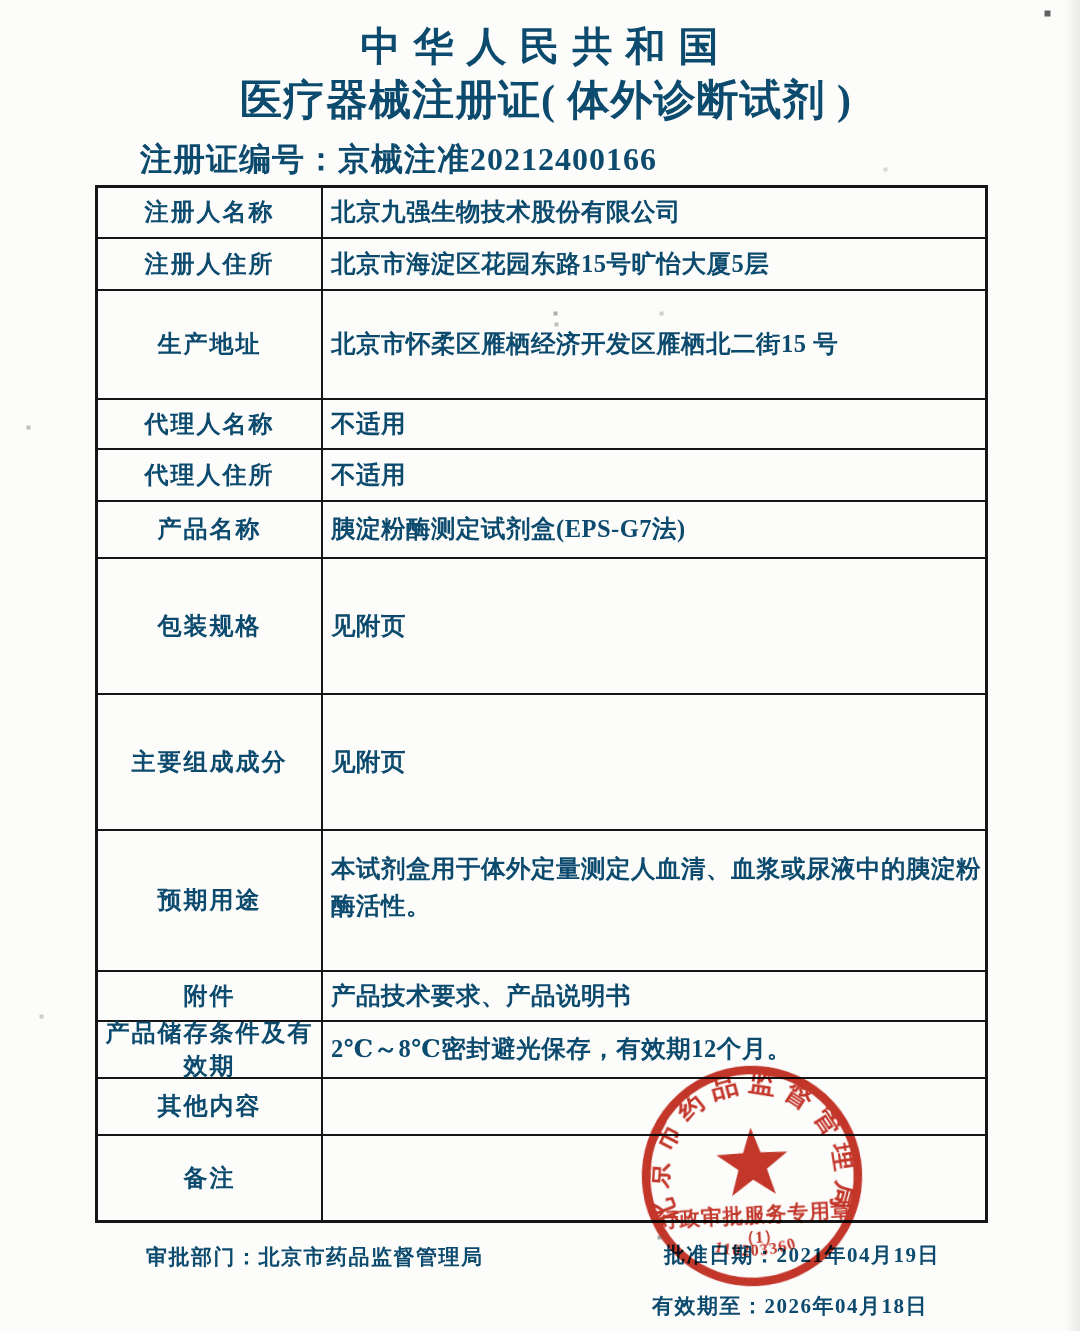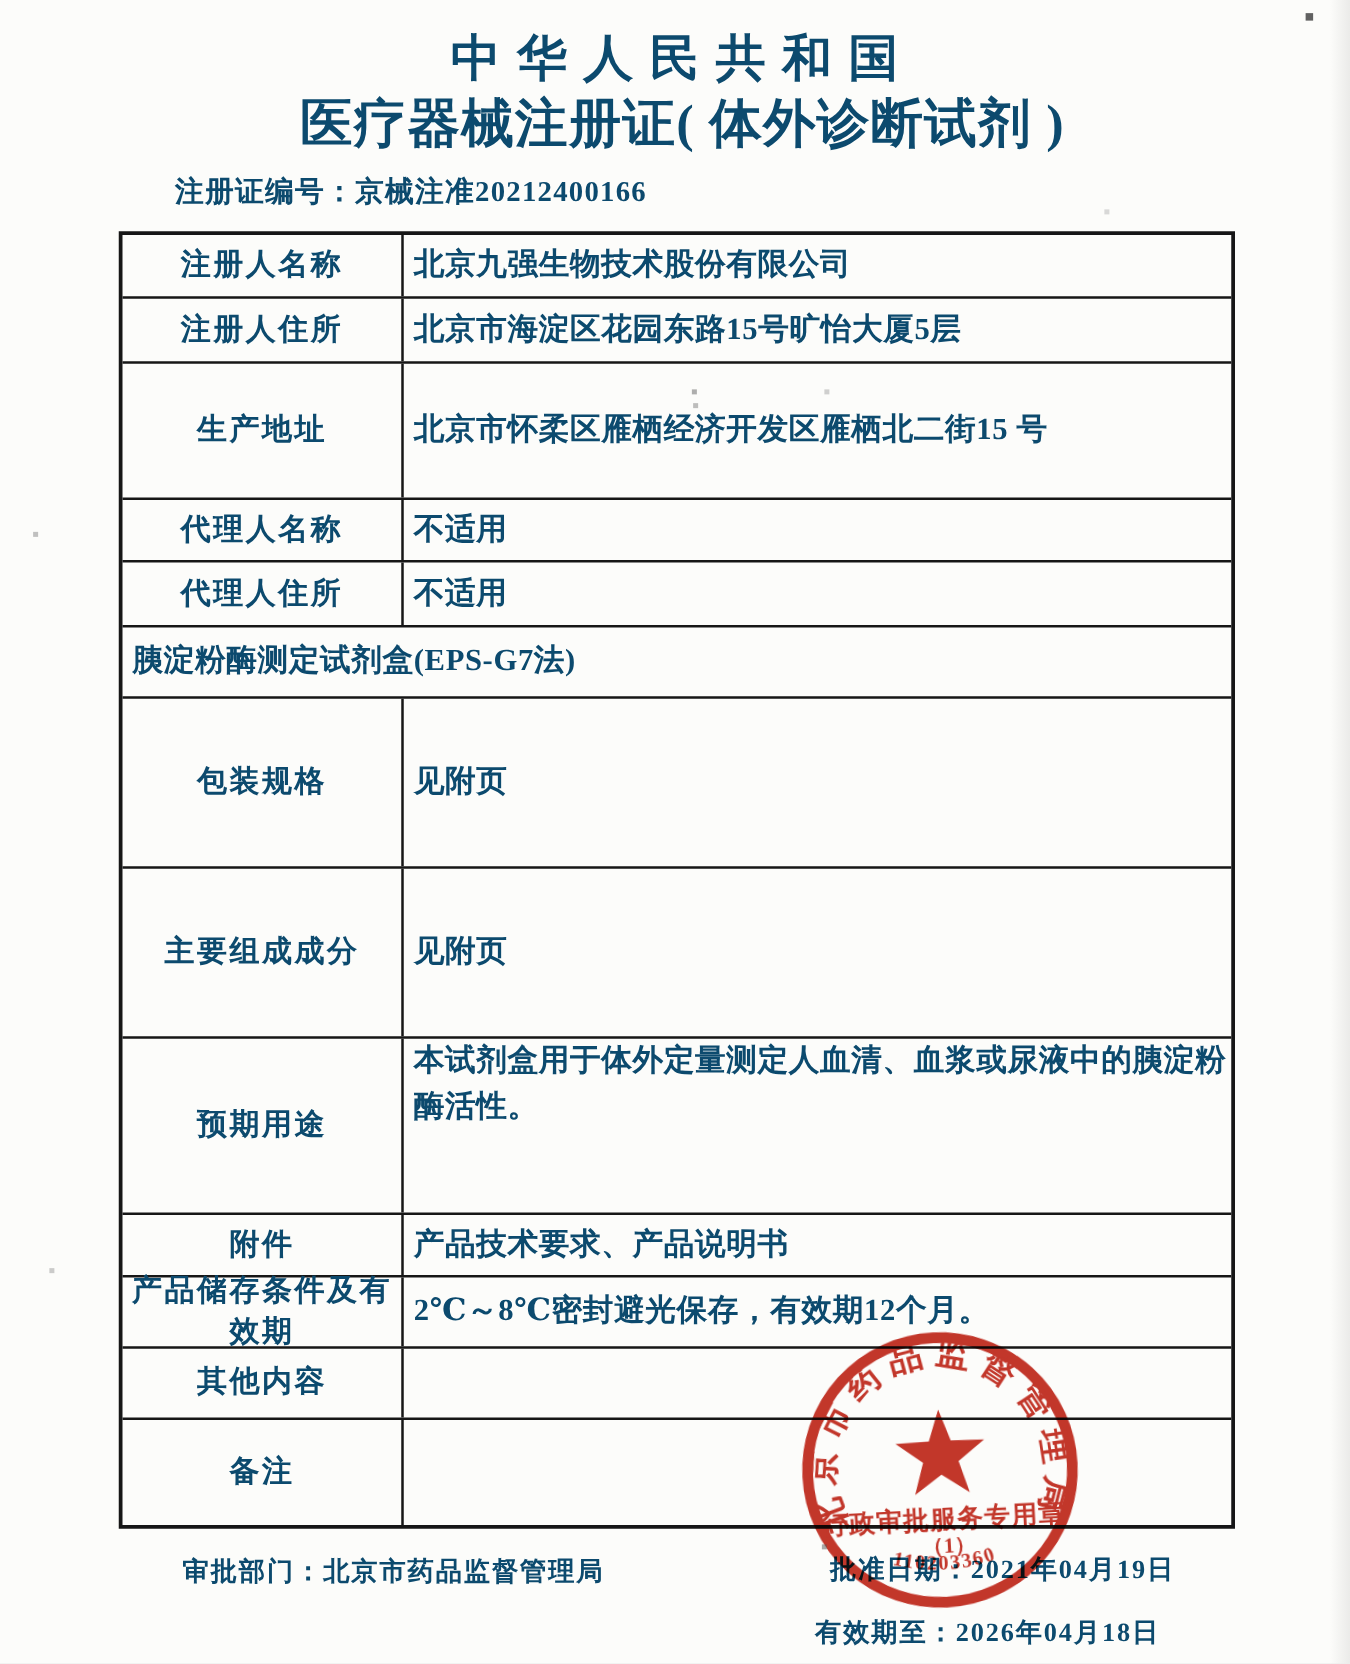--- a/index.html
+++ b/index.html
@@ -6,40 +6,40 @@
   .page{
     position:relative; width:1080px; height:1331px; overflow:hidden;
     background:#fcfcfa; color:#0c4a6e;
     font-family:"Liberation Serif","DejaVu Serif",serif;
   }
   
   .title-block{position:absolute; left:0; top:22px; width:1092px; text-align:center;}
   .title-line1{font-size:40px; font-weight:700; letter-spacing:13px; line-height:50px;}
   .title-line2{font-size:42px; font-weight:700; letter-spacing:1px; line-height:56px;}
   
-  .certno{position:absolute; left:140px; top:138px; font-size:23px; font-weight:700; letter-spacing:1px;}
+  .certno{position:absolute; left:140px; top:138px; font-size:32px; font-weight:700; letter-spacing:1px;}
   
   .cert-table{
     position:absolute; left:95px; top:185px; width:893px;
     border:3px solid #161616; box-sizing:border-box; background:transparent;
   }
   .row{display:flex; border-bottom:2px solid #161616;}
   .row:last-child{border-bottom:none;}
   .lab{
     width:225px; min-width:225px; box-sizing:border-box; border-right:2px solid #161616;
     display:flex; align-items:center; justify-content:center; text-align:center;
     font-size:24px; font-weight:700; letter-spacing:2px; padding:16px 6px;
     word-break:break-all; line-height:1.35;
   }
   .val{
     flex:1; display:flex; align-items:center; box-sizing:border-box;
     font-size:24.5px; font-weight:600; letter-spacing:0.5px; padding:0 2px 0 8px;
     line-height:1.5;
   }
-  .val.top{align-items:flex-start; padding-top:0;border-radius:11px;}
+  .val.top{align-items:flex-start; padding-top:20px;border-radius:11px;}
   .r1{height:49px}.r2{height:50px}.r3{height:107px}.r4{height:48px}.r5{height:50px}
   .r6{height:55px}.r7{height:134px}.r8{height:134px}.r9{height:139px}.r10{height:48px}
   .r11{height:55px}.r12{height:55px}.r13{height:84px}
   
   .foot{position:absolute; font-size:21px; font-weight:700; letter-spacing:1.5px; white-space:nowrap;}
   .dept{left:146px; top:1243px;}
   .adate{left:664px; top:1241px;}
   .vdate{left:652px; top:1292px;}
   
   .stamp{
@@ -91,20 +91,21 @@
     </div>
     <div class="row r4">
       <div class="lab">代理人名称</div>
       <div class="val">不适用</div>
     </div>
     <div class="row r5">
       <div class="lab">代理人住所</div>
       <div class="val">不适用</div>
     </div>
     <div class="row r6">
+      <div class="lab">产品名称</div>
       <div class="val">胰淀粉酶测定试剂盒(EPS-G7法)</div>
     </div>
     <div class="row r7">
       <div class="lab">包装规格</div>
       <div class="val">见附页</div>
     </div>
     <div class="row r8">
       <div class="lab">主要组成成分</div>
       <div class="val">见附页</div>
     </div>

